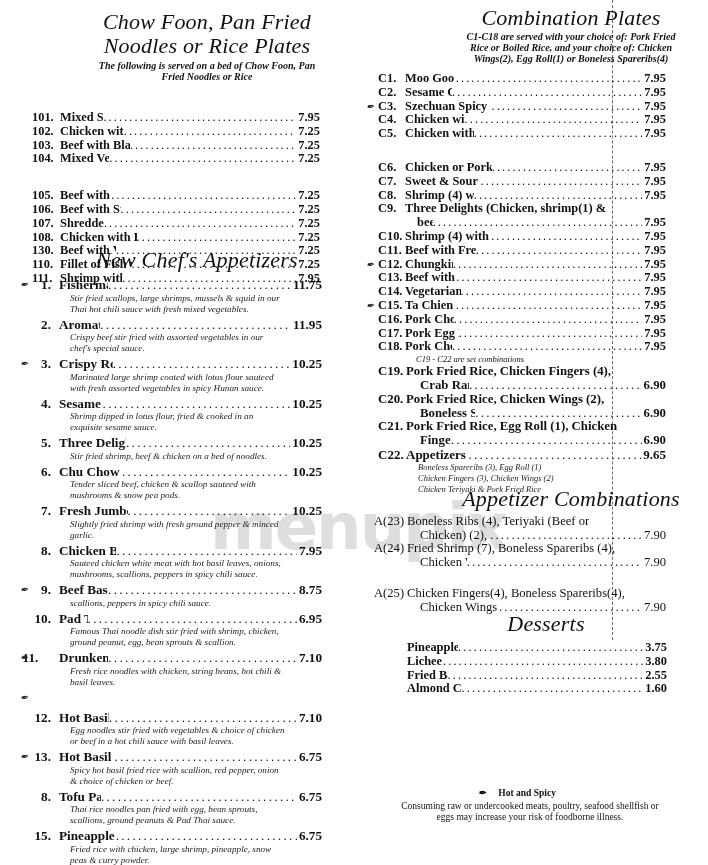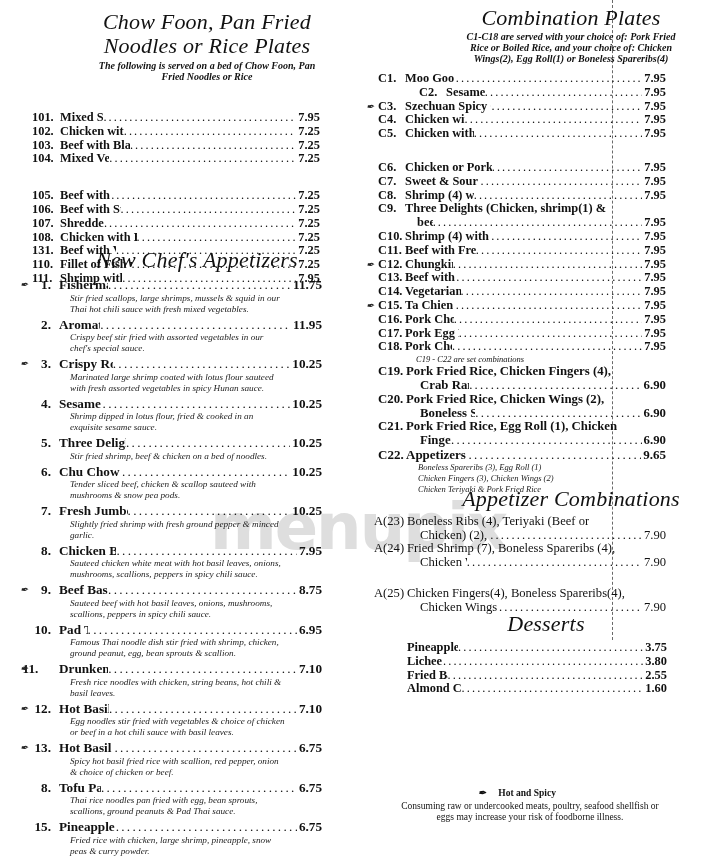--- a/index.html
+++ b/index.html
@@ -83,21 +83,21 @@
           <span class="dots"></span>
           <span class="price">7.25</span>
         </div>
         <div class="row " style="position: relative;">
           <span class="num" style="width: 28px;">108.</span>
           <span class="name">Chicken with Black Bean Sauce</span>
           <span class="dots"></span>
           <span class="price">7.25</span>
         </div>
         <div class="row " style="position: relative;">
-          <span class="num" style="width: 28px;">131.</span>
+          <span class="num" style="width: 28px;">130.</span>
           <span class="name">Beef with Vegetables</span>
           <span class="dots"></span>
           <span class="price">7.25</span>
         </div>
         <div class="row " style="position: relative;">
           <span class="num" style="width: 28px;">110.</span>
           <span class="name">Fillet of Fish with Vegetables</span>
           <span class="dots"></span>
           <span class="price">7.25</span>
         </div>
@@ -212,21 +212,20 @@
         </div>
         <div style="margin-bottom: 3px;">
           <div class="row spec-row" style="position: relative; padding-left: 0px;">
             <span class="spicy" style="left: -2px; top: 0px;">✒</span>
             <span class="num" style="width: 37px; text-align: right; padding-right: 8px; box-sizing: border-box;">9.</span>
             <span class="name">Beef Basil Leaves</span>
             <span class="dots"></span>
             <span class="price">8.75</span>
           </div>
           <div class="desc" style="padding-left: 48px;">
-            <div style="">Sauteed beef with hot basil leaves, onions, mushrooms,</div>
             <div style="">scallions, peppers in spicy chili sauce.</div>
           </div>
         </div>
         <div style="margin-bottom: 3px;">
           <div class="row spec-row" style="position: relative; padding-left: 0px;">
             <span class="num" style="width: 37px; text-align: right; padding-right: 8px; box-sizing: border-box;">10.</span>
             <span class="name">Pad Thai</span>
             <span class="dots"></span>
             <span class="price">6.95</span>
           </div>
@@ -244,21 +243,21 @@
             <span class="price">7.10</span>
           </div>
           <div class="desc" style="padding-left: 48px;">
             <div style="">Fresh rice noodles with chicken, string beans, hot chili &amp;</div>
             <div style="">basil leaves.</div>
           </div>
         </div>
         <div style="margin-bottom: 3px;">
           <div class="row spec-row" style="position: relative; padding-left: 0px;">
             <span class="spicy" style="left: -2px; top: 0px;">✒</span>
-            <span class="num" style="width: 37px; text-align: right; padding-right: 8px; box-sizing: border-box;">12.</span>
+            <span class="num" style="width: 37px; text-align: right; padding-right: 8px; box-sizing: border-box; margin-top: 20px;">12.</span>
             <span class="name">Hot Basil Noodles</span>
             <span class="dots"></span>
             <span class="price">7.10</span>
           </div>
           <div class="desc" style="padding-left: 48px;">
             <div style="">Egg noodles stir fried with vegetables &amp; choice of chicken</div>
             <div style="">or beef in a hot chili sauce with basil leaves.</div>
           </div>
         </div>
         <div style="margin-bottom: 3px;">
@@ -311,21 +310,21 @@
       <div>Wings(2), Egg Roll(1) or Boneless Spareribs(4)</div>
     </div>
     <div id="combo-list" style="position:absolute; top:66px; left:24px; width:288px;">
         <div class="row " style="position: relative;">
           <span class="num" style="width: 27px;">C1.</span>
           <span class="name">Moo Goo Gai Pan</span>
           <span class="dots"></span>
           <span class="price">7.95</span>
         </div>
         <div class="row " style="position: relative;">
-          <span class="num" style="width: 27px; margin-left: 41px;">C2.</span>
+          <span class="num" style="width: 27px;">C2.</span>
           <span class="name">Sesame Chicken</span>
           <span class="dots"></span>
           <span class="price">7.95</span>
         </div>
         <div class="row " style="position: relative;">
           <span class="spicy" style="left: -12px; top: 0px;">✒</span>
           <span class="num" style="width: 27px; font-family: Liberation Serif, serif;">C3.</span>
           <span class="name">Szechuan Spicy Chicken with Peanuts</span>
           <span class="dots"></span>
           <span class="price">7.95</span>

